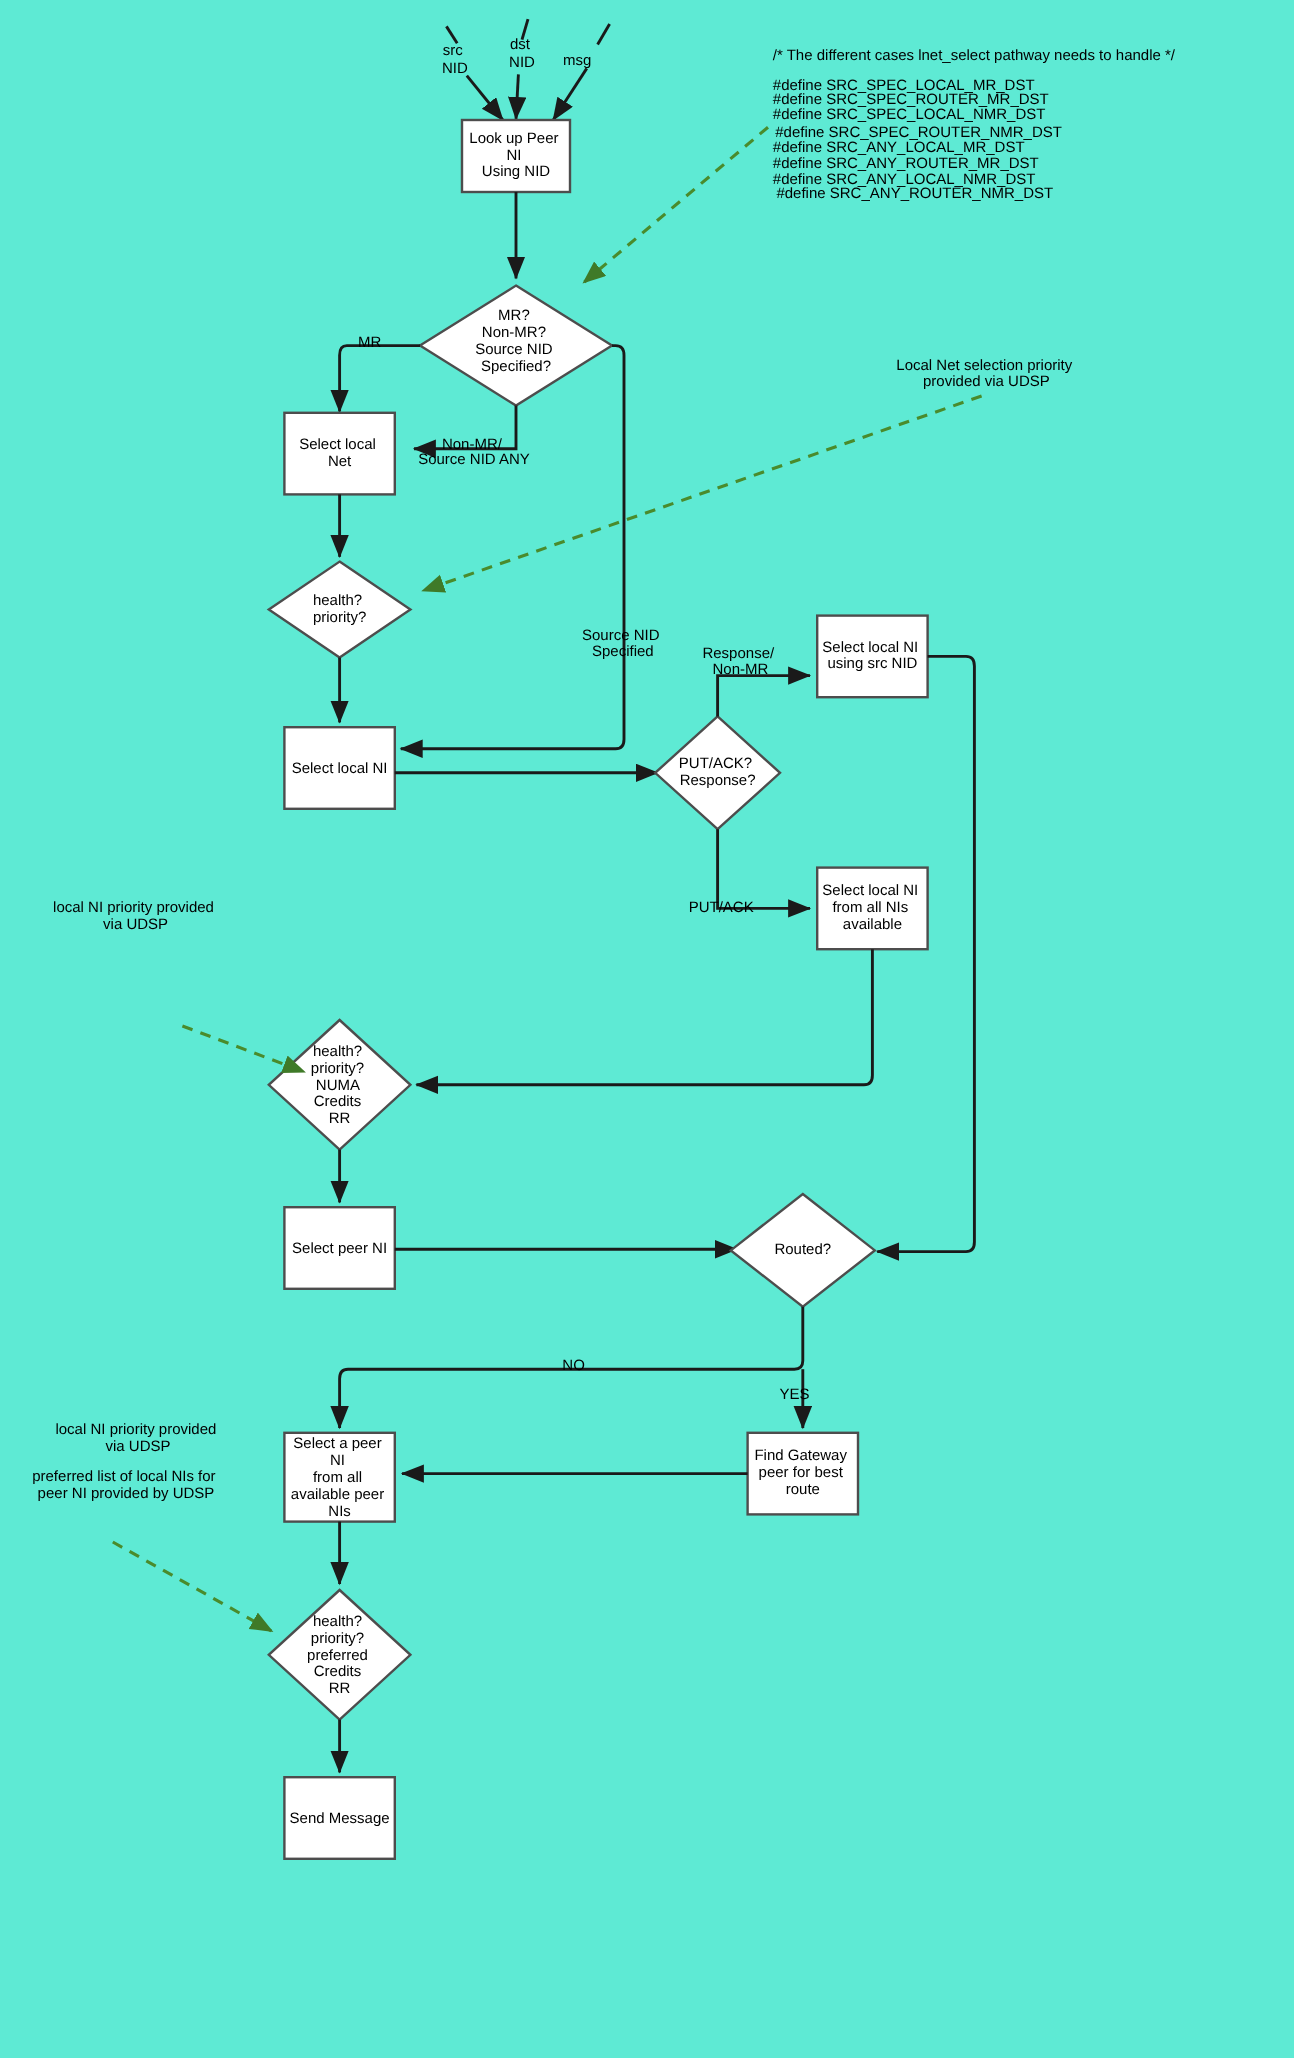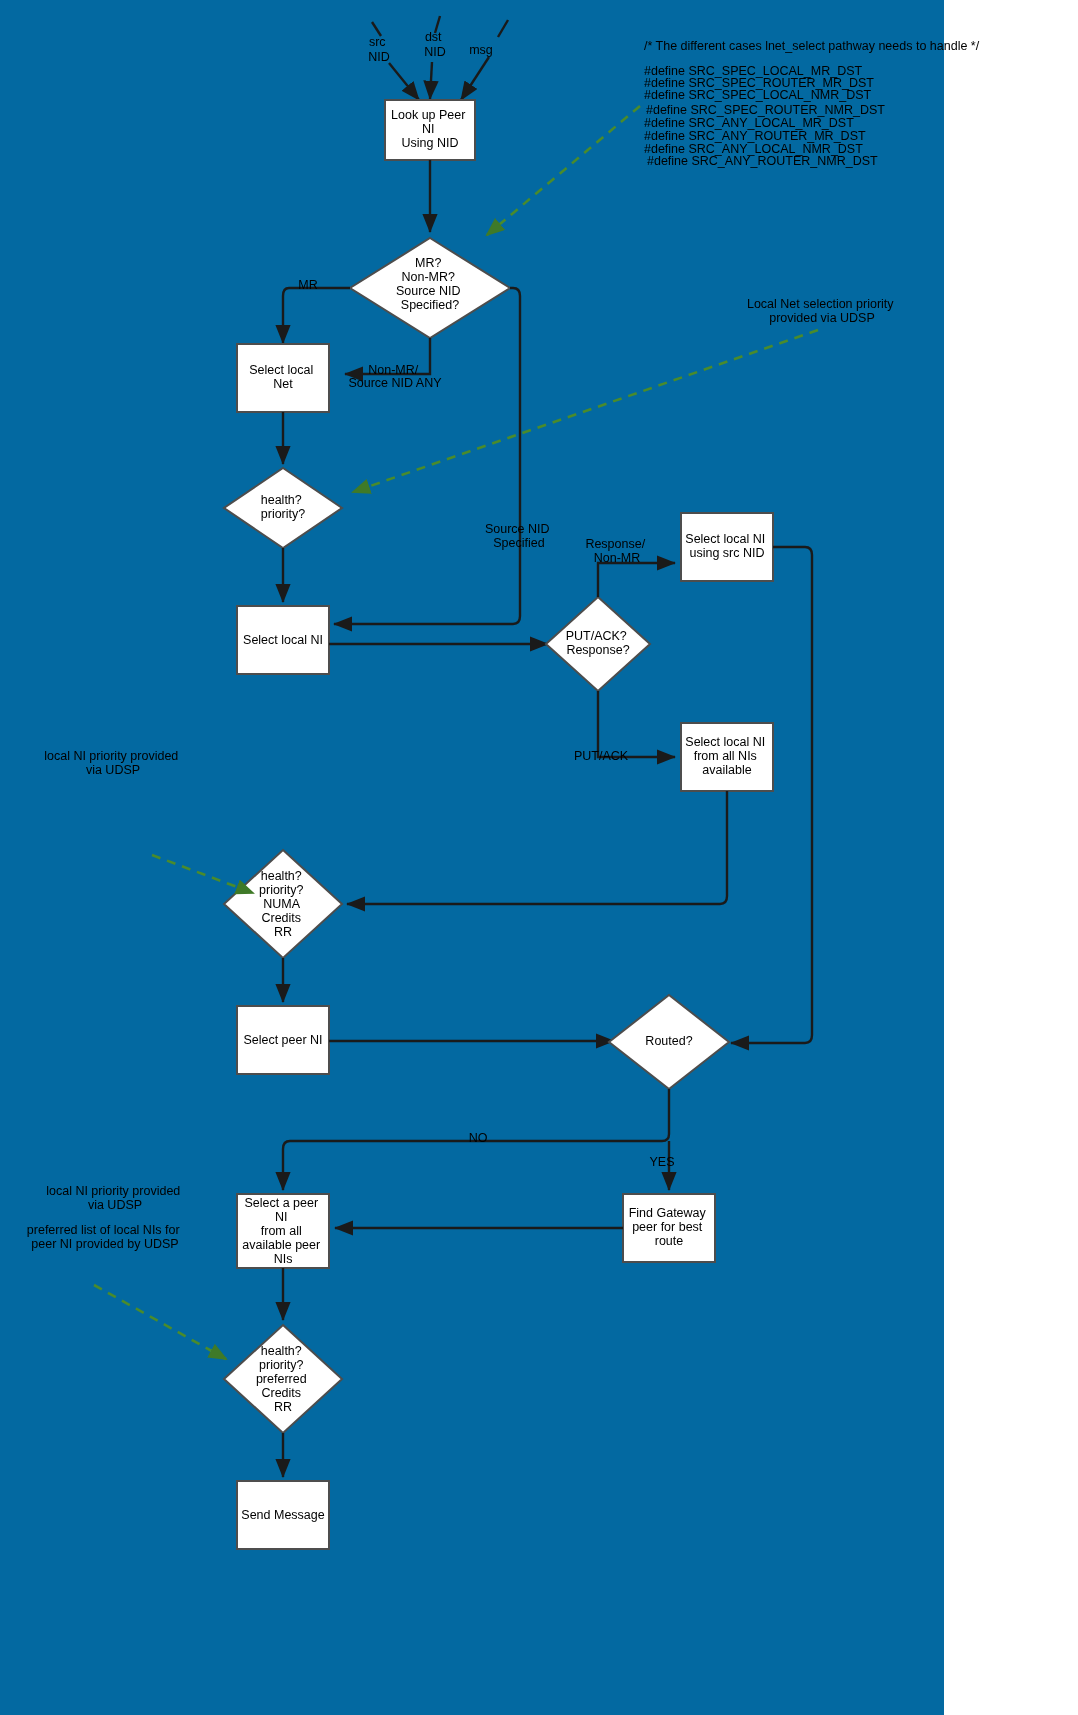--- a/index.html
+++ b/index.html
@@ -8,23 +8,23 @@
     background: #ffffff;
   }
   body {
     font-family: "Liberation Sans", sans-serif;
     width: 1078px;
     height: 1715px;
     overflow: hidden;
   }
   #canvas {
     position: relative;
-    width: 944px;
+    width: 1078px;
     height: 1715px;
-    background: #0369a1;
+    background: #5eead4;
     text-decoration: underline;
   }
   svg.flow {
     position: absolute;
     top: 0;
     left: 0;
     width: 1078px;
     height: 1715px;
   }
   .shape-rect {

